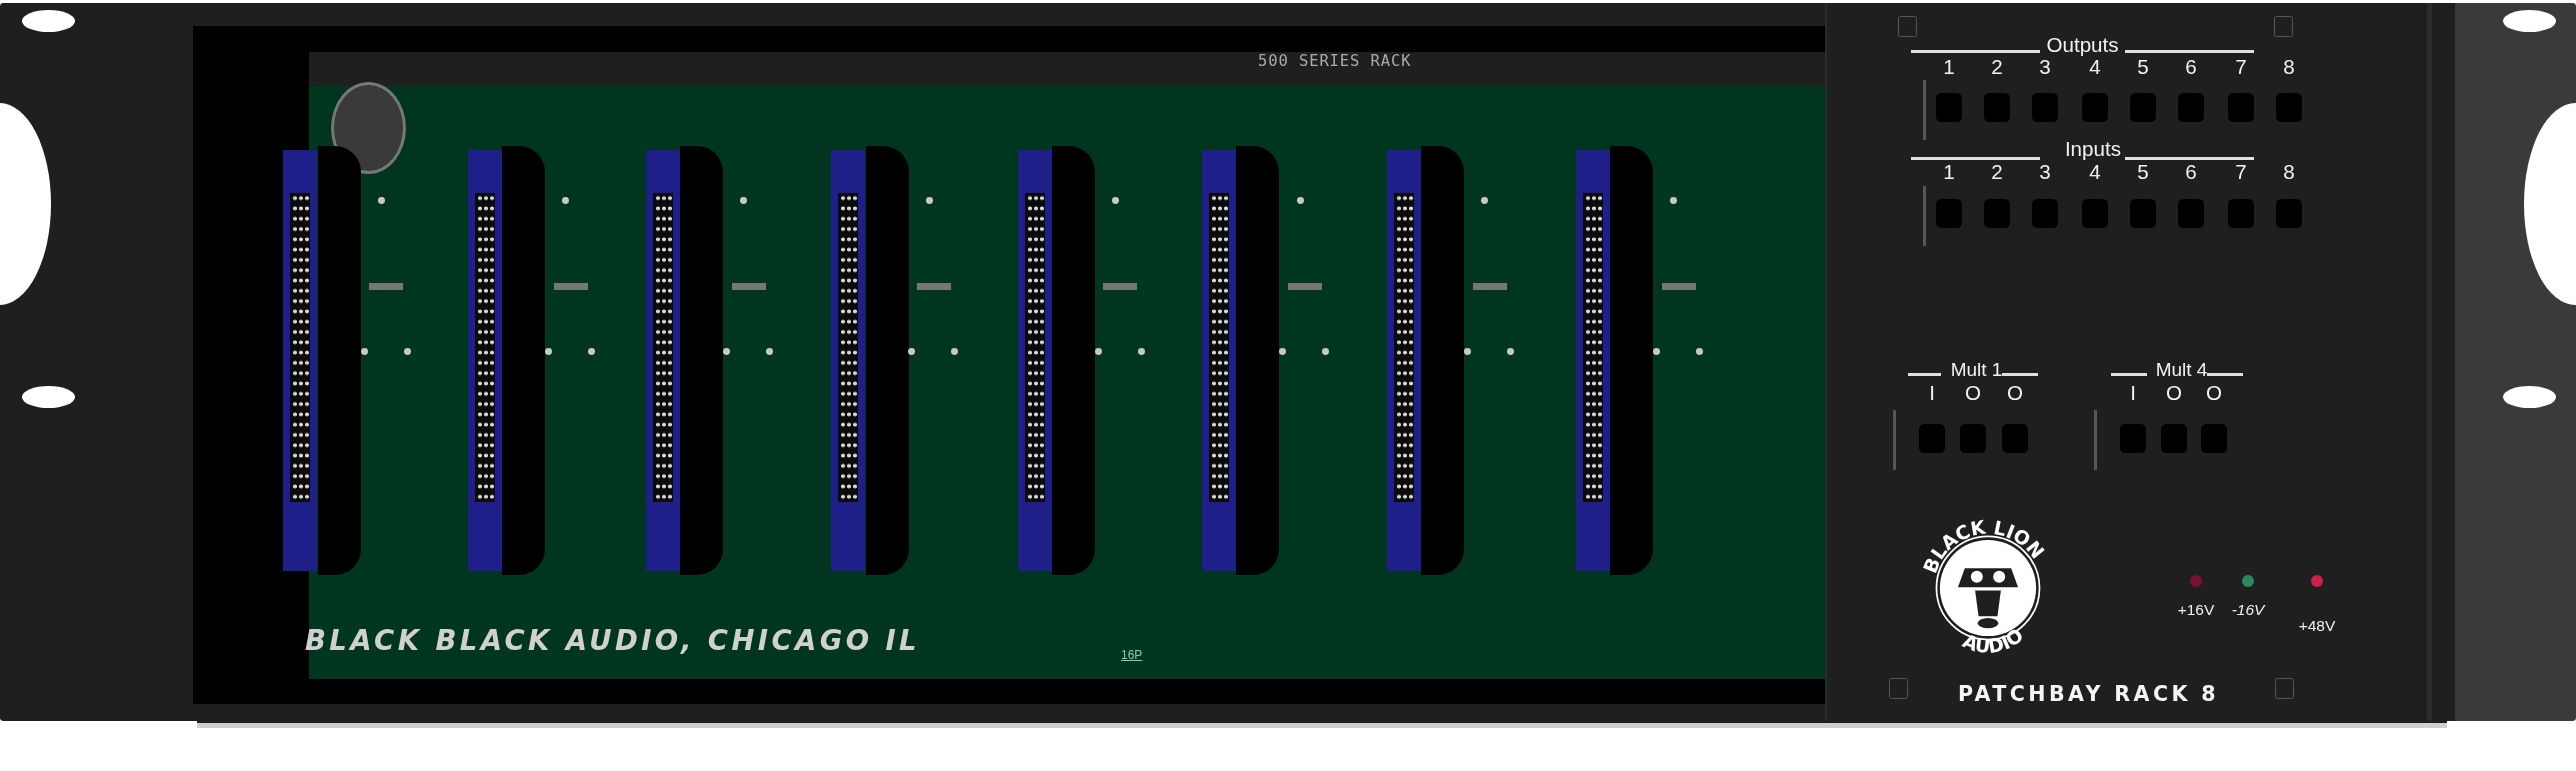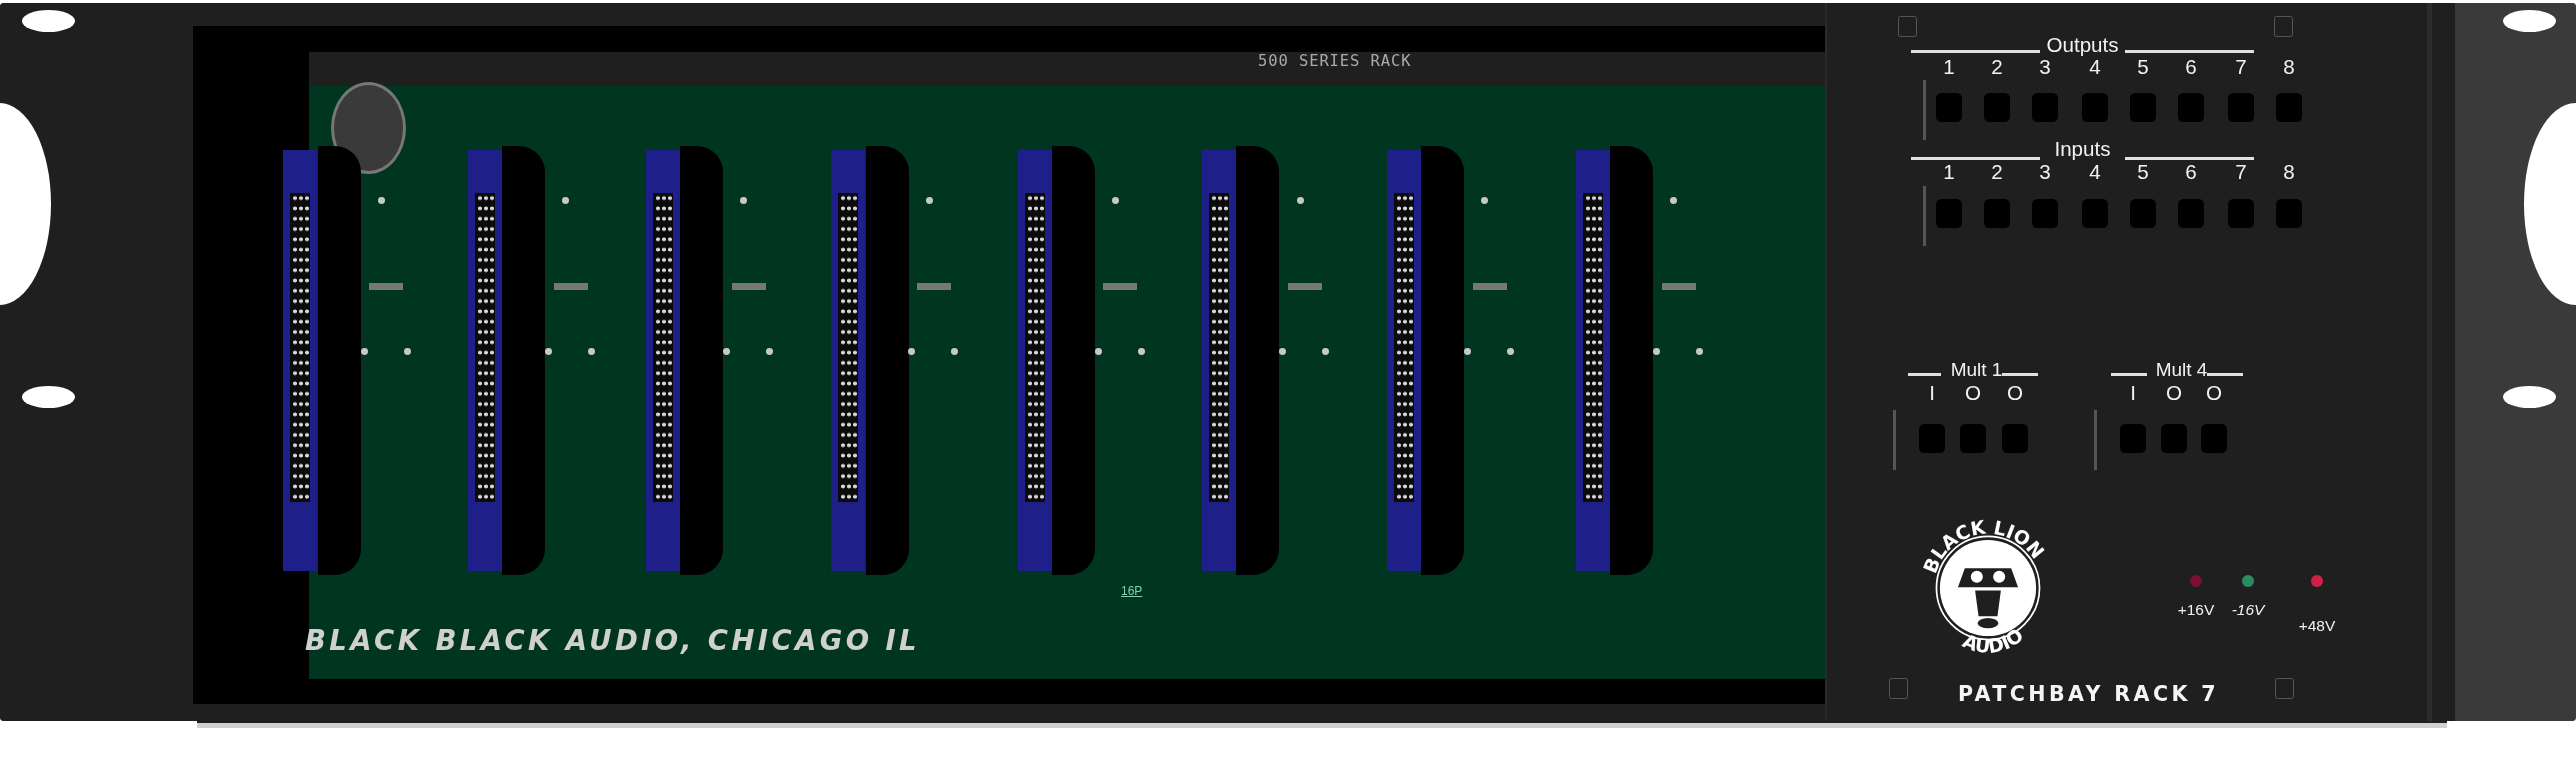--- a/index.html
+++ b/index.html
@@ -57,21 +57,21 @@
 <div class="ear-cut" style="left:2524px;top:103px;height:202px;"></div>
 
 <div class="chassis" style="height:718px;"></div>
 <div class="bottom-lip"></div>
 <div class="left-frame"></div>
 <div class="pcb"></div>
 <div class="pcb-top-dark"></div>
 
 <div class="screw-badge"></div>
 <div class="silk-top" style="left:1258px;top:52px;">500 SERIES RACK</div>
-<div class="silk-small" style="left:1121px;top:584px;text-decoration:underline;">16P</div>
+<div class="silk-small" style="left:1121px;top:648px;text-decoration:underline;">16P</div>
 <div class="brand-silk">BLACK BLACK AUDIO, CHICAGO IL</div>
 
 <div id="slots">
     <div class="slot-shadow" style="left:318px;"></div>
     <div class="slot" style="left:283px;">
       <div class="slot-inner">
         <div class="slot-pins"></div>
       </div>
     </div>
     <div class="pcb-dot" style="left:378px;top:197px;"></div>
@@ -172,21 +172,21 @@
     <div class="jack" style="left:2032px;top:93px;"></div>
     <div class="jack" style="left:2082px;top:93px;"></div>
     <div class="jack" style="left:2130px;top:93px;"></div>
     <div class="jack" style="left:2178px;top:93px;"></div>
     <div class="jack" style="left:2228px;top:93px;"></div>
     <div class="jack" style="left:2276px;top:93px;"></div>
     <div class="side-mark" style="left:1923px;top:80px;"></div>
   </div>
 
 <div class="rule" style="left:1911px;top:157px;width:129px;"></div>
-<div class="sec-label" style="left:2044px;top:137px;width:77px;">Inputs</div>
+<div class="sec-label" style="left:2044px;top:137px;width:77px;text-align:right;">Inputs</div>
 <div class="rule" style="left:2125px;top:157px;width:129px;"></div>
 <div id="in-nums">
     <div class="num" style="left:1936px;top:160px;">1</div>
     <div class="num" style="left:1984px;top:160px;">2</div>
     <div class="num" style="left:2032px;top:160px;">3</div>
     <div class="num" style="left:2082px;top:160px;">4</div>
     <div class="num" style="left:2130px;top:160px;">5</div>
     <div class="num" style="left:2178px;top:160px;">6</div>
     <div class="num" style="left:2228px;top:160px;">7</div>
     <div class="num" style="left:2276px;top:160px;">8</div>
@@ -245,19 +245,19 @@
 
 <div id="leds">
     <div class="led" style="left:2190px;top:575px;background:#7a1030;"></div>
     <div class="led-label" style="left:2166px;top:601px;">+16V</div>
     <div class="led" style="left:2242px;top:575px;background:#2a8a60;"></div>
     <div class="led-label" style="left:2218px;top:601px;font-style:italic;">-16V</div>
     <div class="led" style="left:2311px;top:575px;background:#d0204a;"></div>
     <div class="led-label" style="left:2287px;top:601px;margin-top:16px;">+48V</div>
   </div>
 
-<div class="model">PATCHBAY RACK 7</div>
+<div class="model">PATCHBAY RACK 8</div>
 
 <div class="screw-tiny" style="left:1898px;top:15.5px;"></div>
 <div class="screw-tiny" style="left:2274px;top:15.5px;"></div>
 <div class="screw-tiny" style="left:2275px;top:678px;"></div>
 <div class="screw-tiny" style="left:1889px;top:678px;"></div>
 
 
 </body></html>

